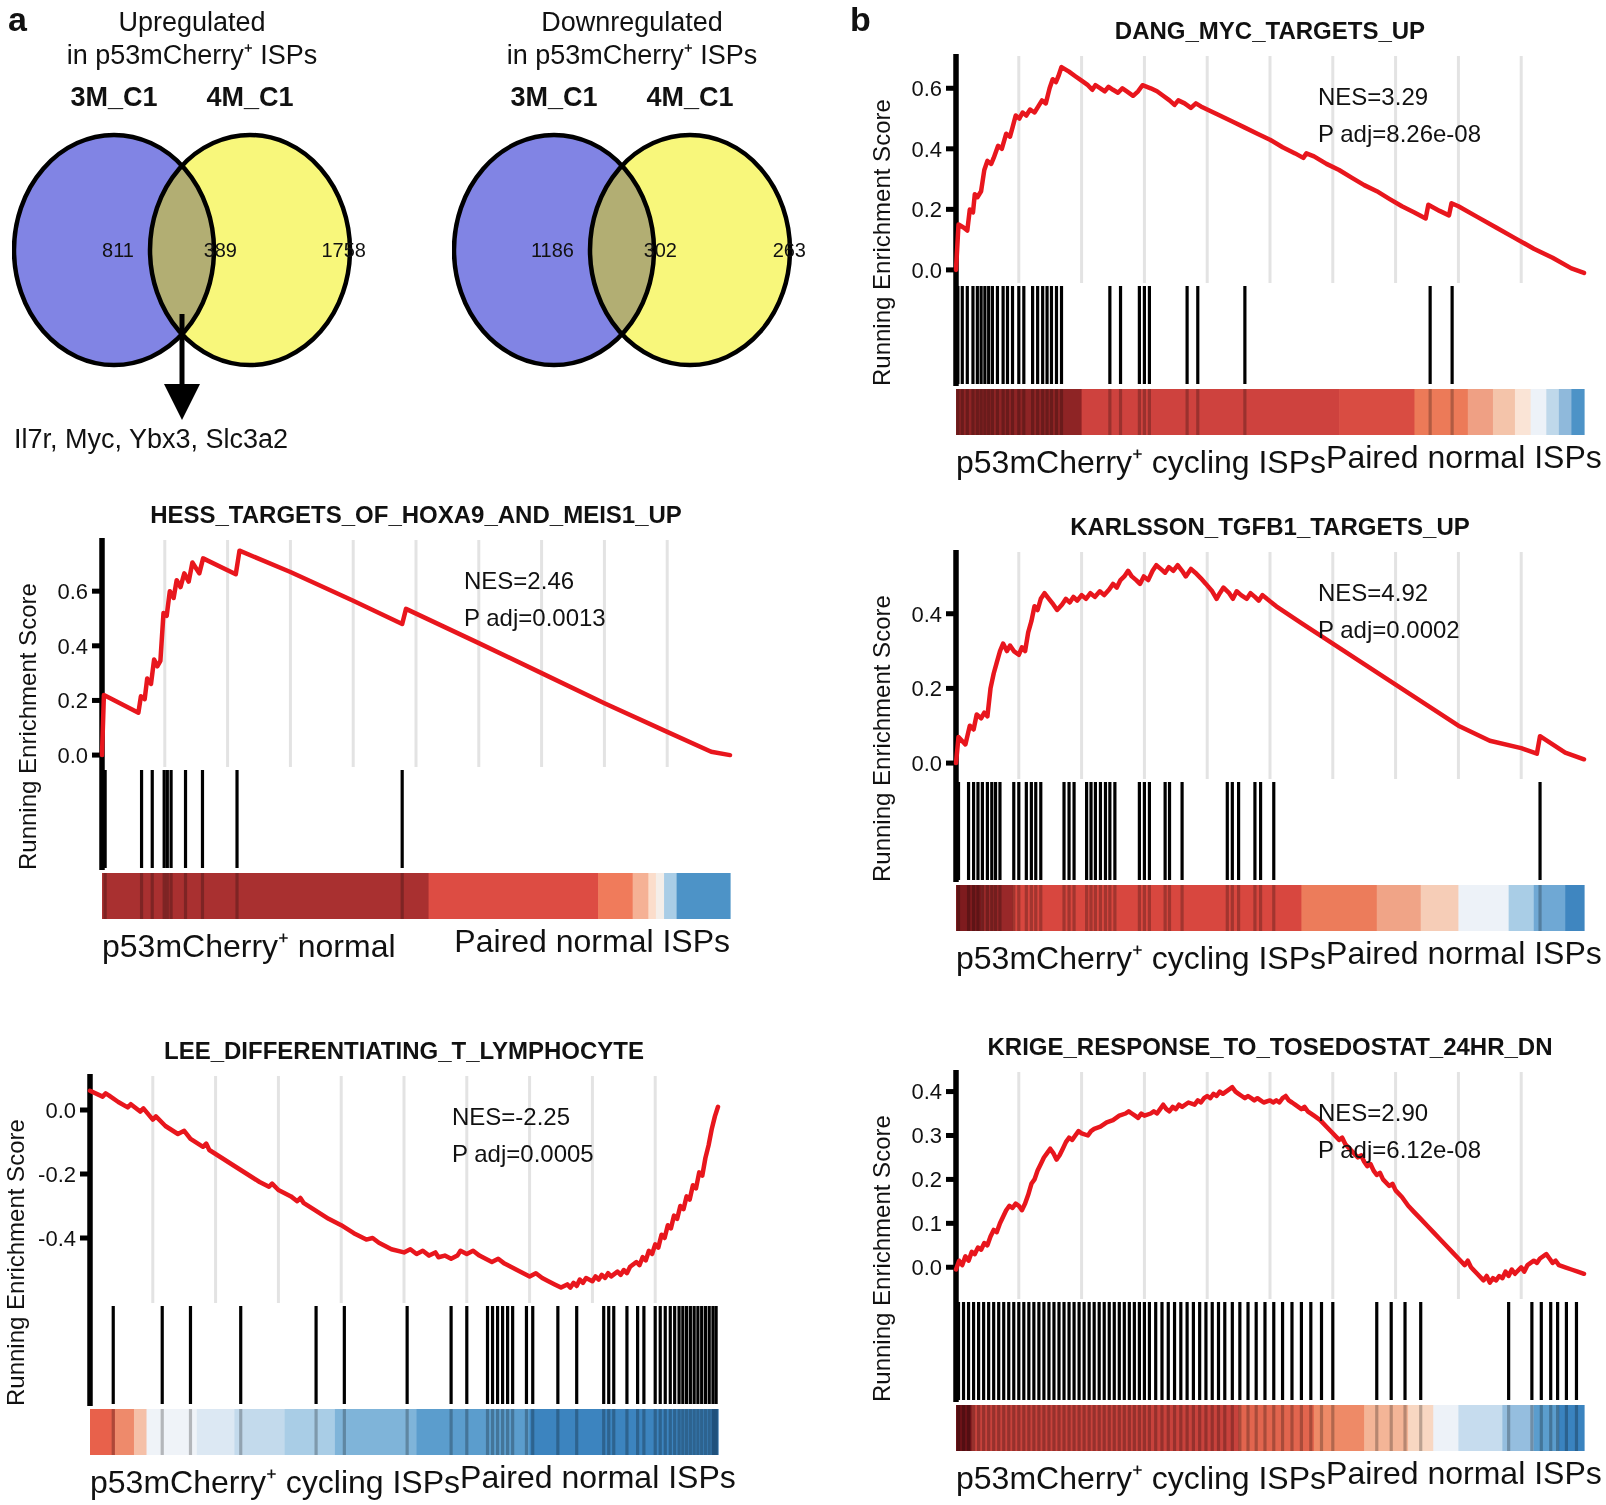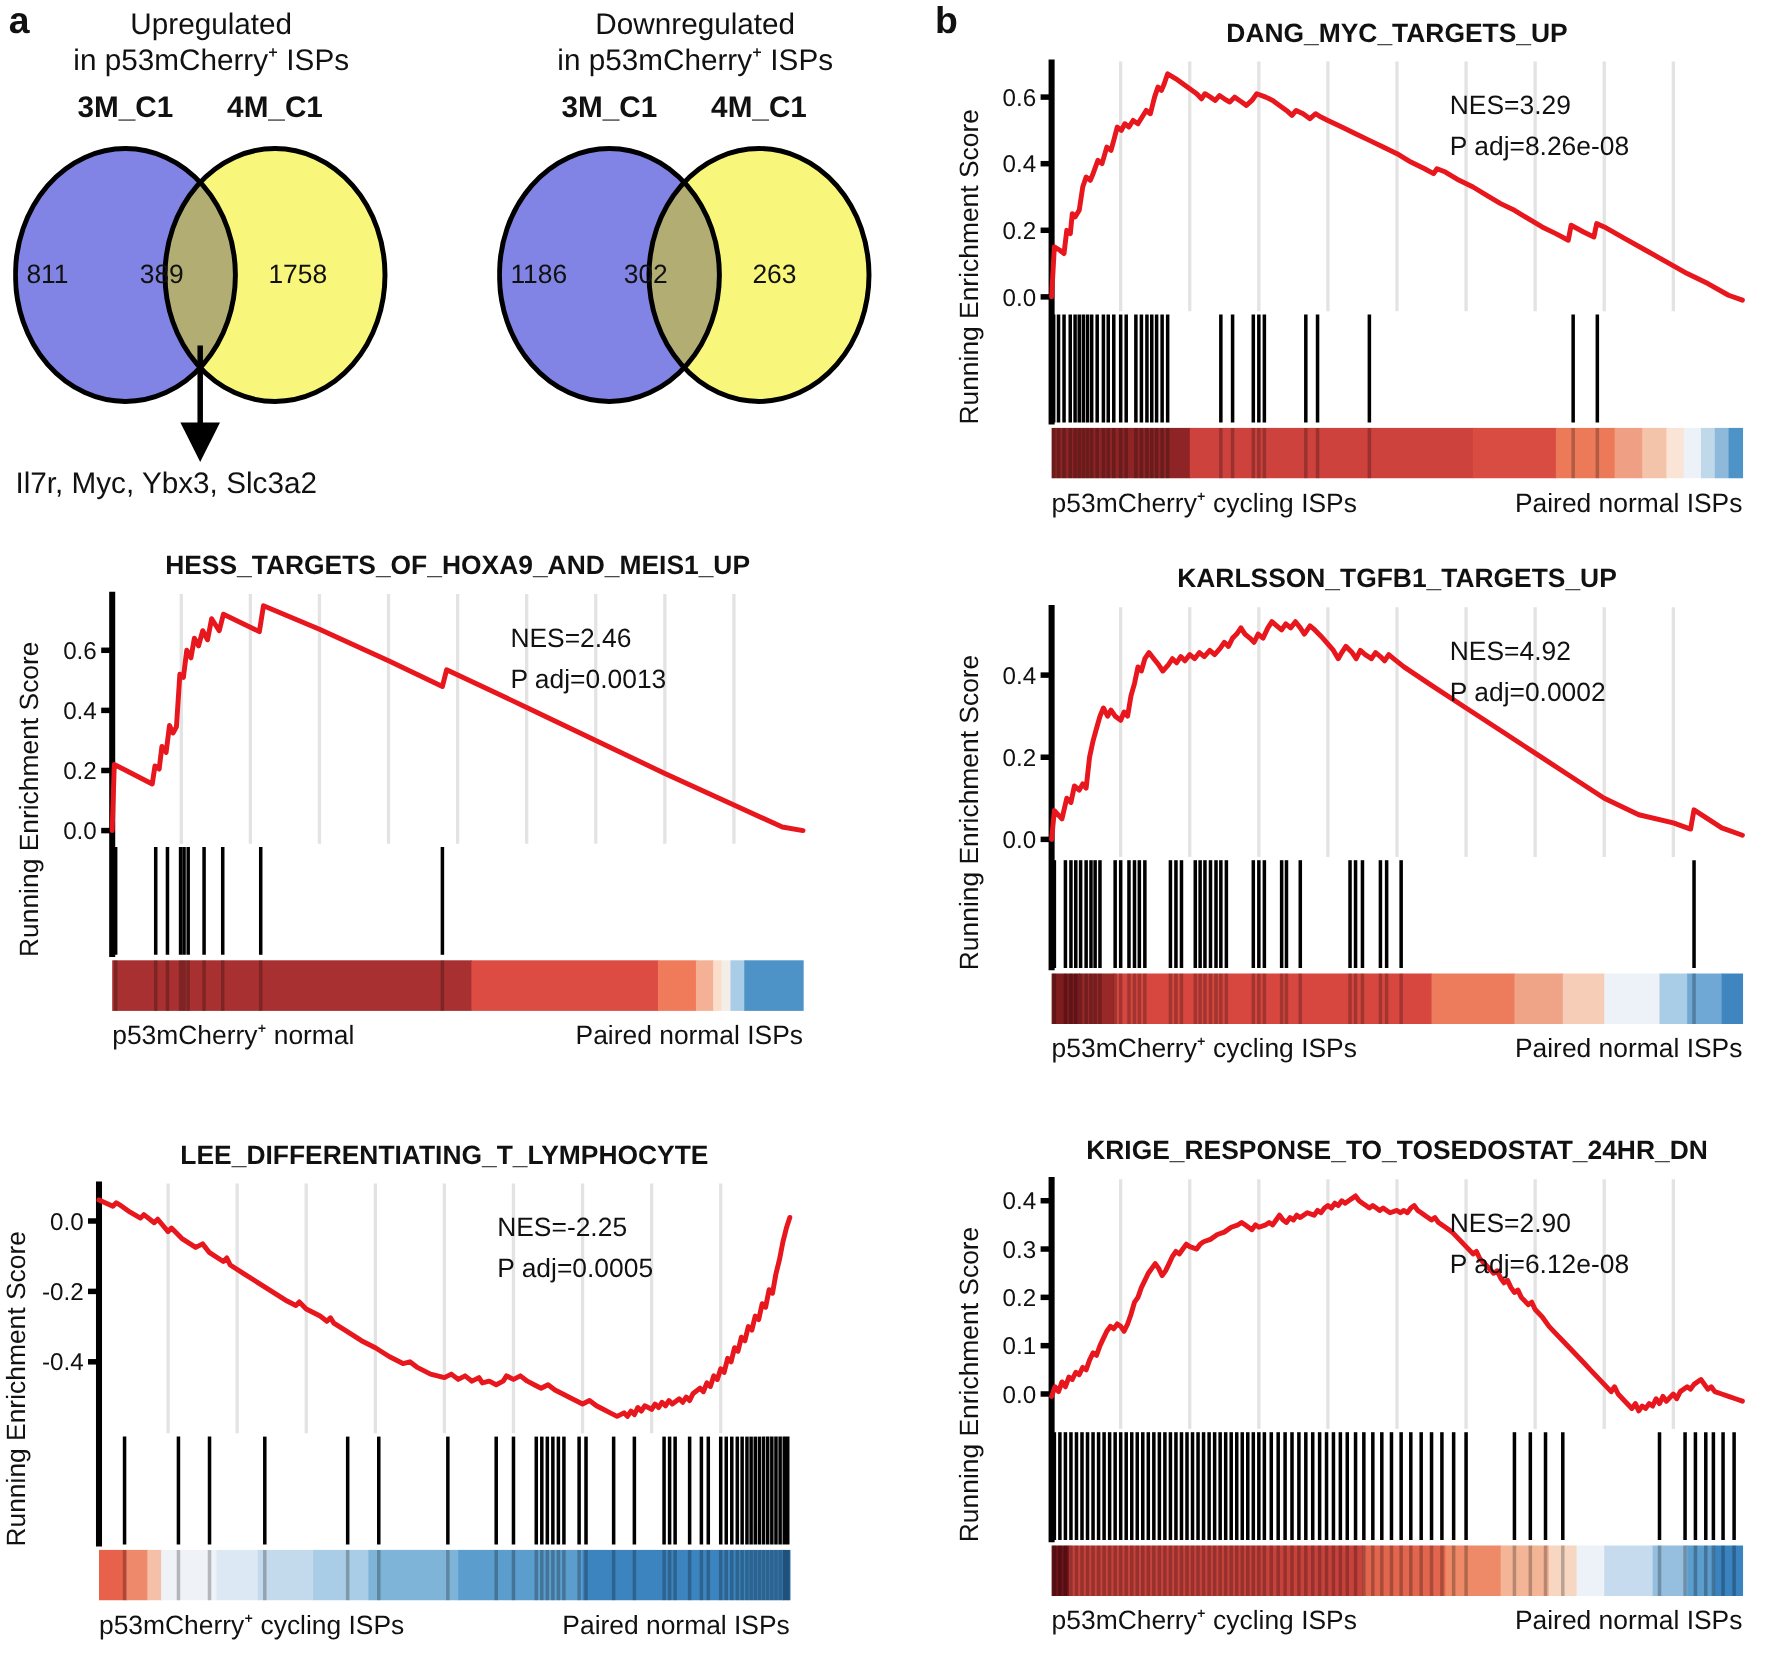--- a/index.html
+++ b/index.html
@@ -10,41 +10,41 @@
   #label-b{left:850px;top:2px;}
 
   .venn{position:absolute;width:360px;}
   #venn0{left:12px;top:6px;}
   #venn1{left:452px;top:6px;}
   .venn-title{text-align:center;font-size:27px;line-height:33px;}
   .venn-sets{position:relative;height:38px;margin-top:10px;font-size:27px;font-weight:bold;}
   .venn-sets .set-left{position:absolute;left:40px;width:124px;text-align:center;}
   .venn-sets .set-right{position:absolute;left:176px;width:124px;text-align:center;}
   .venn-svg{display:block;margin-top:2px;}
-  .venn .count{position:absolute;font-size:24px;line-height:28px;text-align:left;}
+  .venn .count{position:absolute;font-size:20px;line-height:28px;text-align:right;}
   .count-left{left:12px;top:230px;width:110px;}
   .count-mid{left:115px;top:230px;width:110px;}
   .count-right{left:232px;top:230px;width:122px;}
   #genes{position:absolute;left:14px;top:424px;font-size:27px;}
 
   .gsea{position:absolute;width:746px;}
   #g-hess{left:18px;top:500px;}
   #g-lee{left:6px;top:1036px;}
   #g-dang{left:872px;top:16px;}
   #g-karlsson{left:872px;top:512px;}
   #g-krige{left:872px;top:1032px;}
   .gsea-title{margin:0 0 4px 84px;width:628px;text-align:center;font-size:24px;
               font-weight:bold;line-height:30px;white-space:nowrap;}
   .gsea-row{position:relative;}
   .ylabel{position:absolute;left:-4px;top:0;height:385px;display:flex;align-items:center;
           justify-content:center;writing-mode:vertical-rl;transform:rotate(180deg);font-size:24px;}
   .gsea-svg{display:block;margin-left:26px;}
   .stats{position:absolute;left:446px;top:28px;font-size:24px;line-height:37px;}
   .xlabels{display:flex;justify-content:space-between;margin-left:84px;width:628px;
-           font-size:24px;margin-top:4px;white-space:nowrap;align-items:flex-end;}
+           font-size:32px;margin-top:4px;white-space:nowrap;}
 </style>
 </head>
 <body>
 
 <div id="page">
 
   <span id="label-a" class="panel-label">a</span>
   <span id="label-b" class="panel-label">b</span>
 
   <div id="venn0" class="venn">

